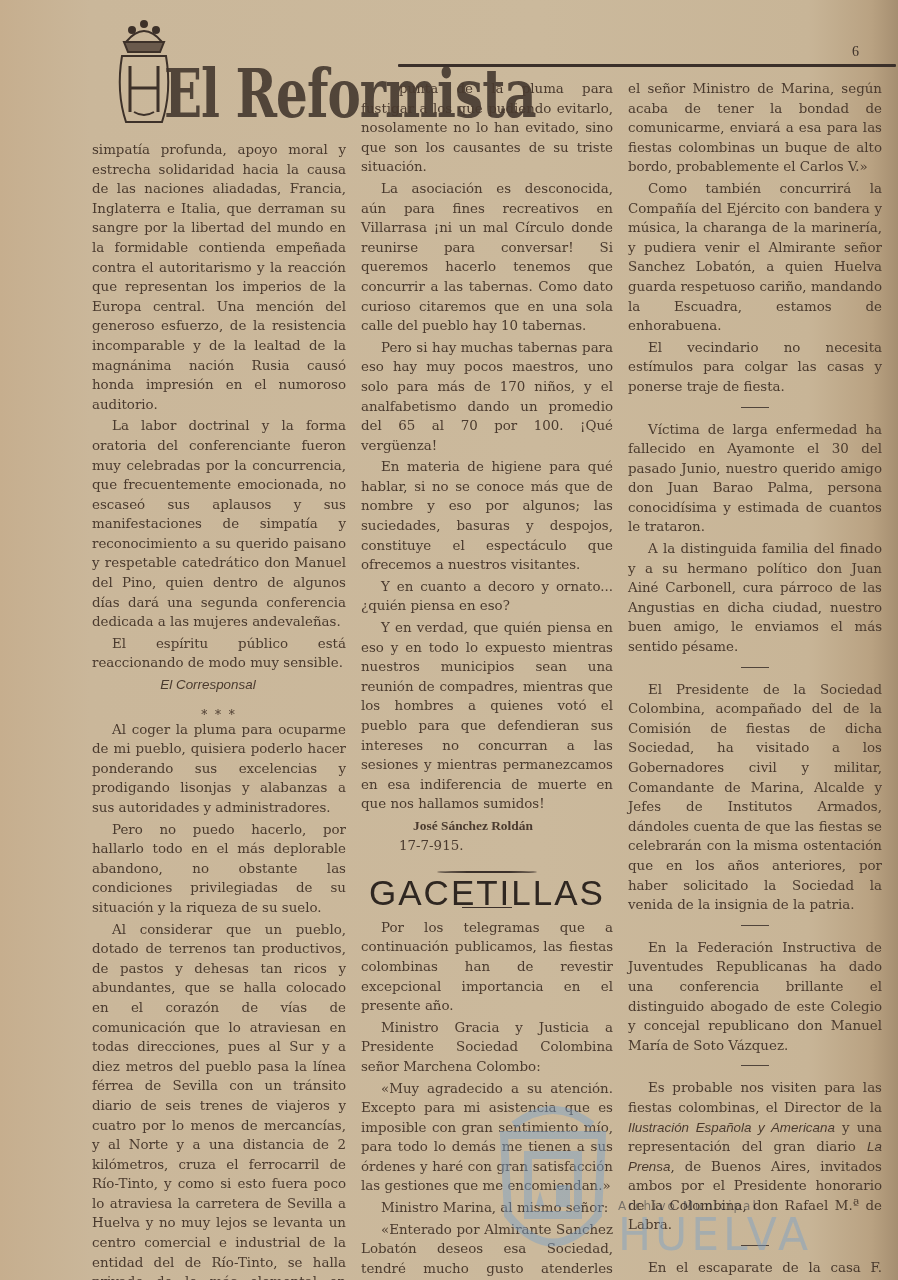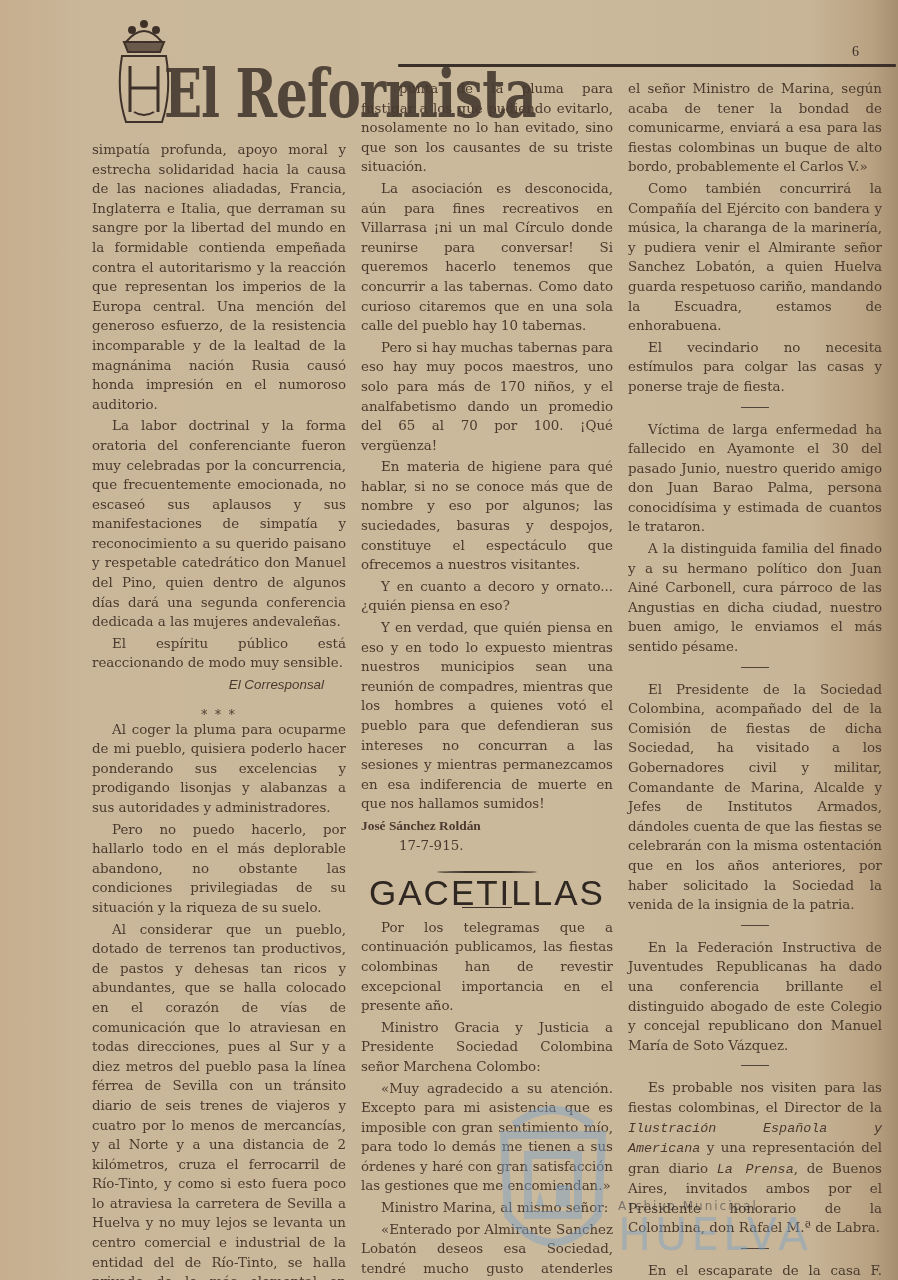--- a/index.html
+++ b/index.html
@@ -33,33 +33,33 @@
   }
 
   
   .col { position: absolute; font-size: 13.4px; line-height: 19.6px; text-align: justify; hyphens: none; }
   .col p { margin: 0 0 2px 0; text-indent: 20px; }
   .col p.noindent { text-indent: 0; }
   .col1 { left: 92px; top: 140px; width: 254px; }
   .col2 { left: 361px; top: 79px; width: 252px; }
   .col3 { left: 628px; top: 79px; width: 254px; }
 
-  .signature-right { text-align: right; font-style: italic; font-family: "Liberation Sans", sans-serif; font-size: 13.4px; padding-right: 22px; margin-top: 2px; }
-  .signature-bold { text-align: left; font-weight: bold; font-family: "Liberation Serif", serif; padding-right: 28px; }
+  .signature-right { text-align: center; font-style: italic; font-family: "Liberation Sans", sans-serif; font-size: 13.4px; padding-right: 22px; margin-top: 2px; }
+  .signature-bold { text-align: center; font-weight: bold; font-family: "Liberation Serif", serif; padding-right: 28px; }
   .dateline { text-indent: 0; padding-left: 18px; margin-top: -4px; }
   .asterism { text-align: center; font-size: 12px; line-height: 9px; margin: 16px 0 0 0; letter-spacing: 2px; }
   .section-head { font-family: "Liberation Sans", sans-serif; font-weight: bold; font-size: 14px; margin: -4px 0 2px 0; text-indent: 0 !important; }
   .gacetillas-rule { width: 100px; height: 2px; background: #3b302a; margin: 16px auto 10px; border-radius: 50%; }
   .gacetillas-title {
     font-family: "Liberation Sans", sans-serif; font-size: 35px; letter-spacing: 2px;
     text-align: center; color: #2f2721; margin: 0 0 4px 0; font-weight: normal;
   }
   .gacetillas-subrule { width: 50px; height: 1px; background: #3b302a; margin: 0 auto 10px; }
   .sep { width: 28px; height: 1px; background: #3b302a; margin: 10px auto 12px; opacity: .85; }
-  .it { font-style: italic; font-family: Liberation Mono, monospace; margin-top: 40px; }
+  .it { font-style: italic; font-family: Liberation Sans, sans-serif; margin-top: 40px; }
 
   
   .watermark { position: absolute; left: 488px; top: 1095px; width: 340px; height: 185px; pointer-events: none; opacity: .45; }
   .wm-shield { position: absolute; left: 6px; top: 0; width: 118px; height: 170px; }
   .wm-text {
     position: absolute; left: 130px; top: 114px; font-family: "DejaVu Sans", sans-serif;
     font-weight: normal; font-size: 44px; letter-spacing: 4px; color: #7aa1c9;
   }
   .wm-small { position: absolute; left: 130px; top: 80px; font-family: "DejaVu Sans", sans-serif; font-size: 12px; color: #0f172a; letter-spacing: 2px; margin-top: 24px; }
 </style>

